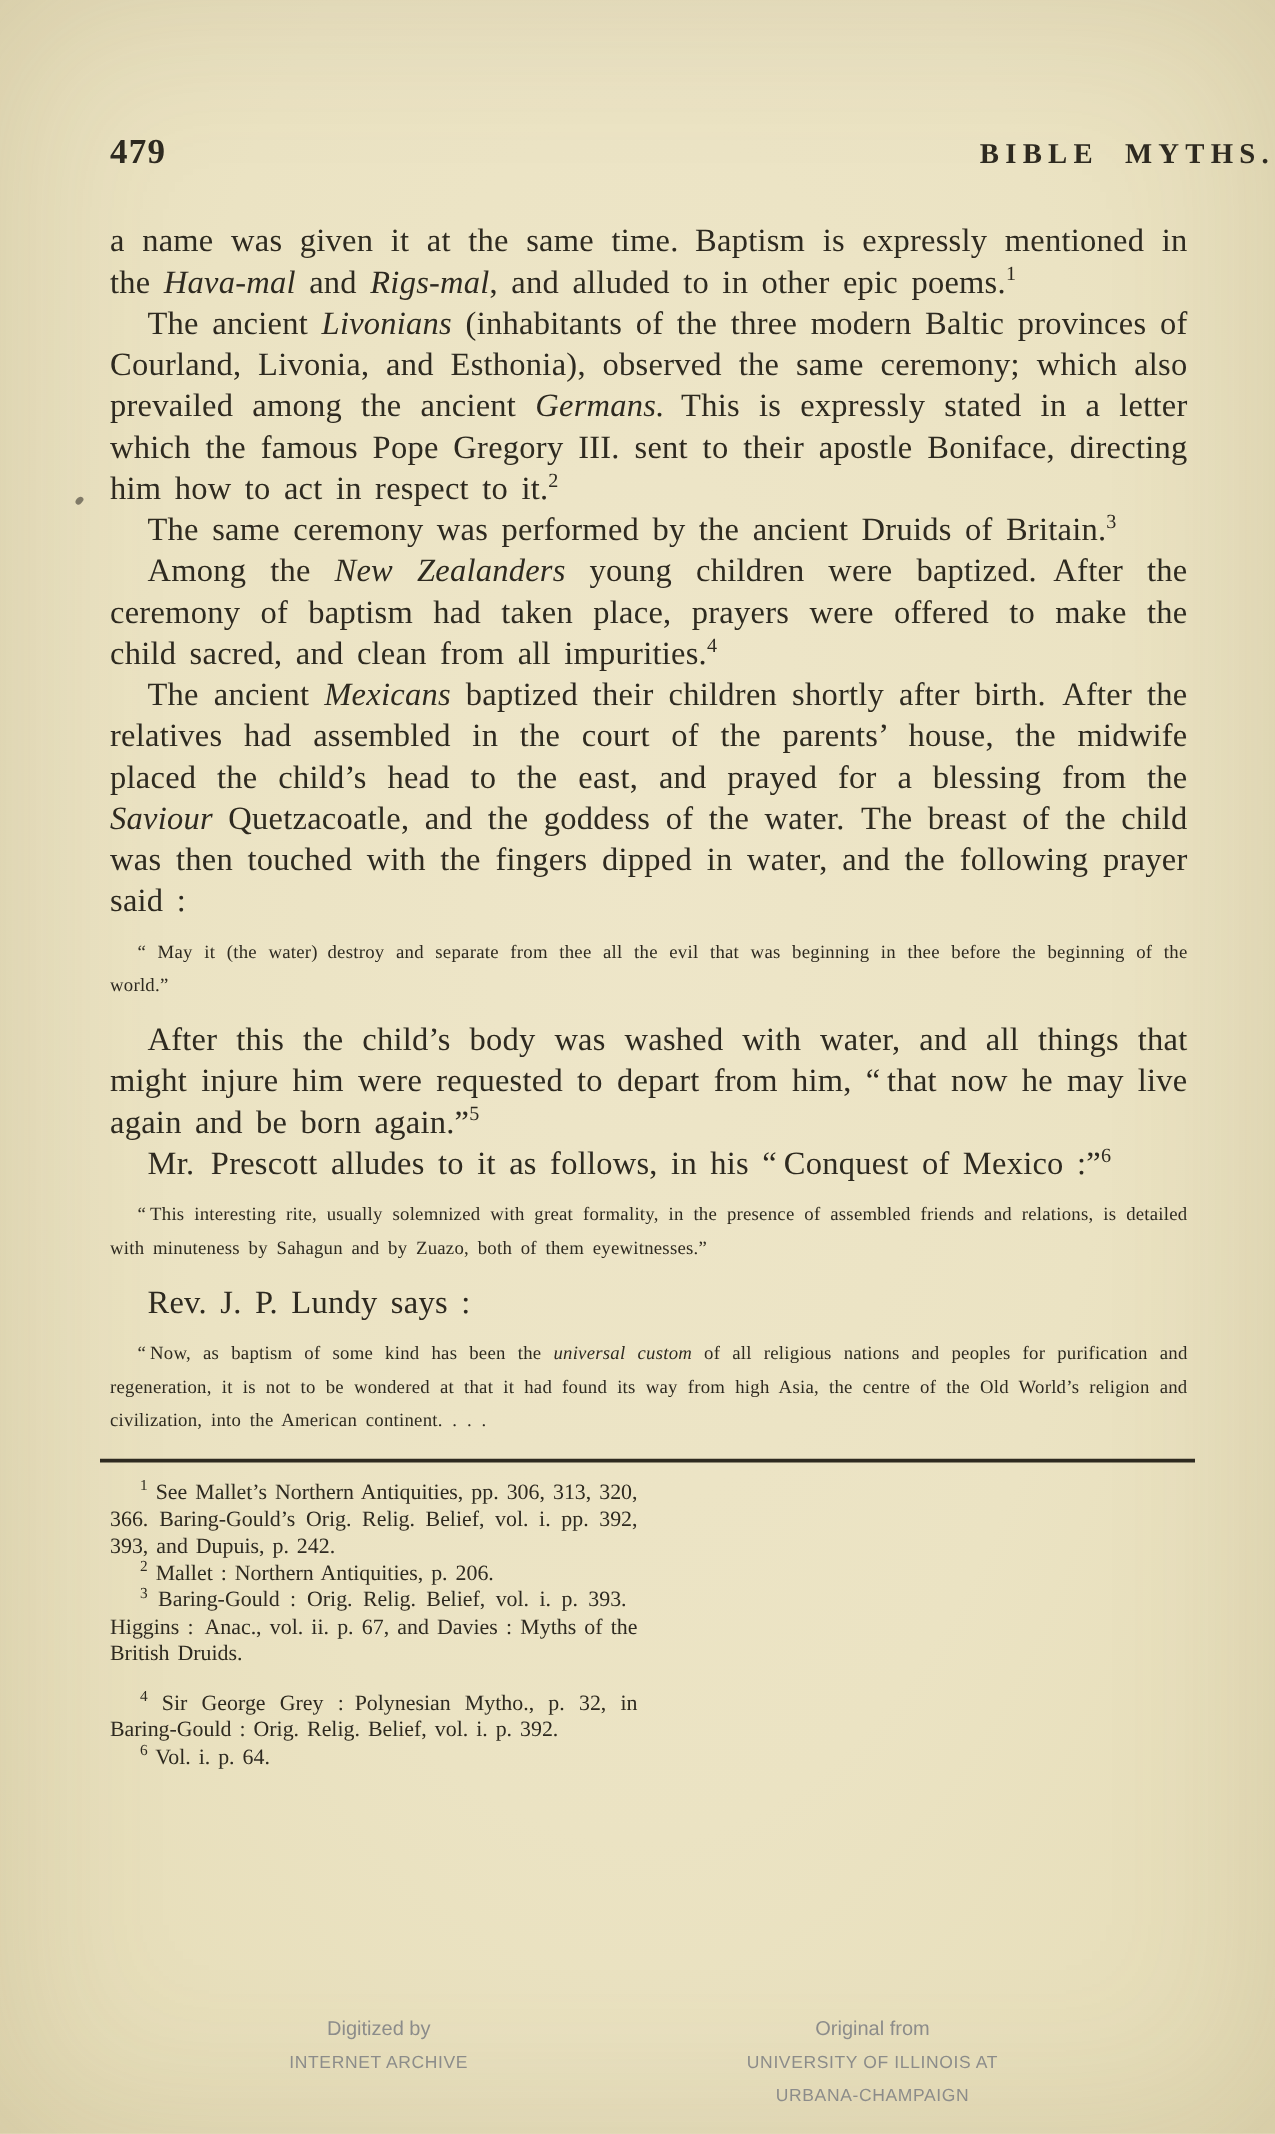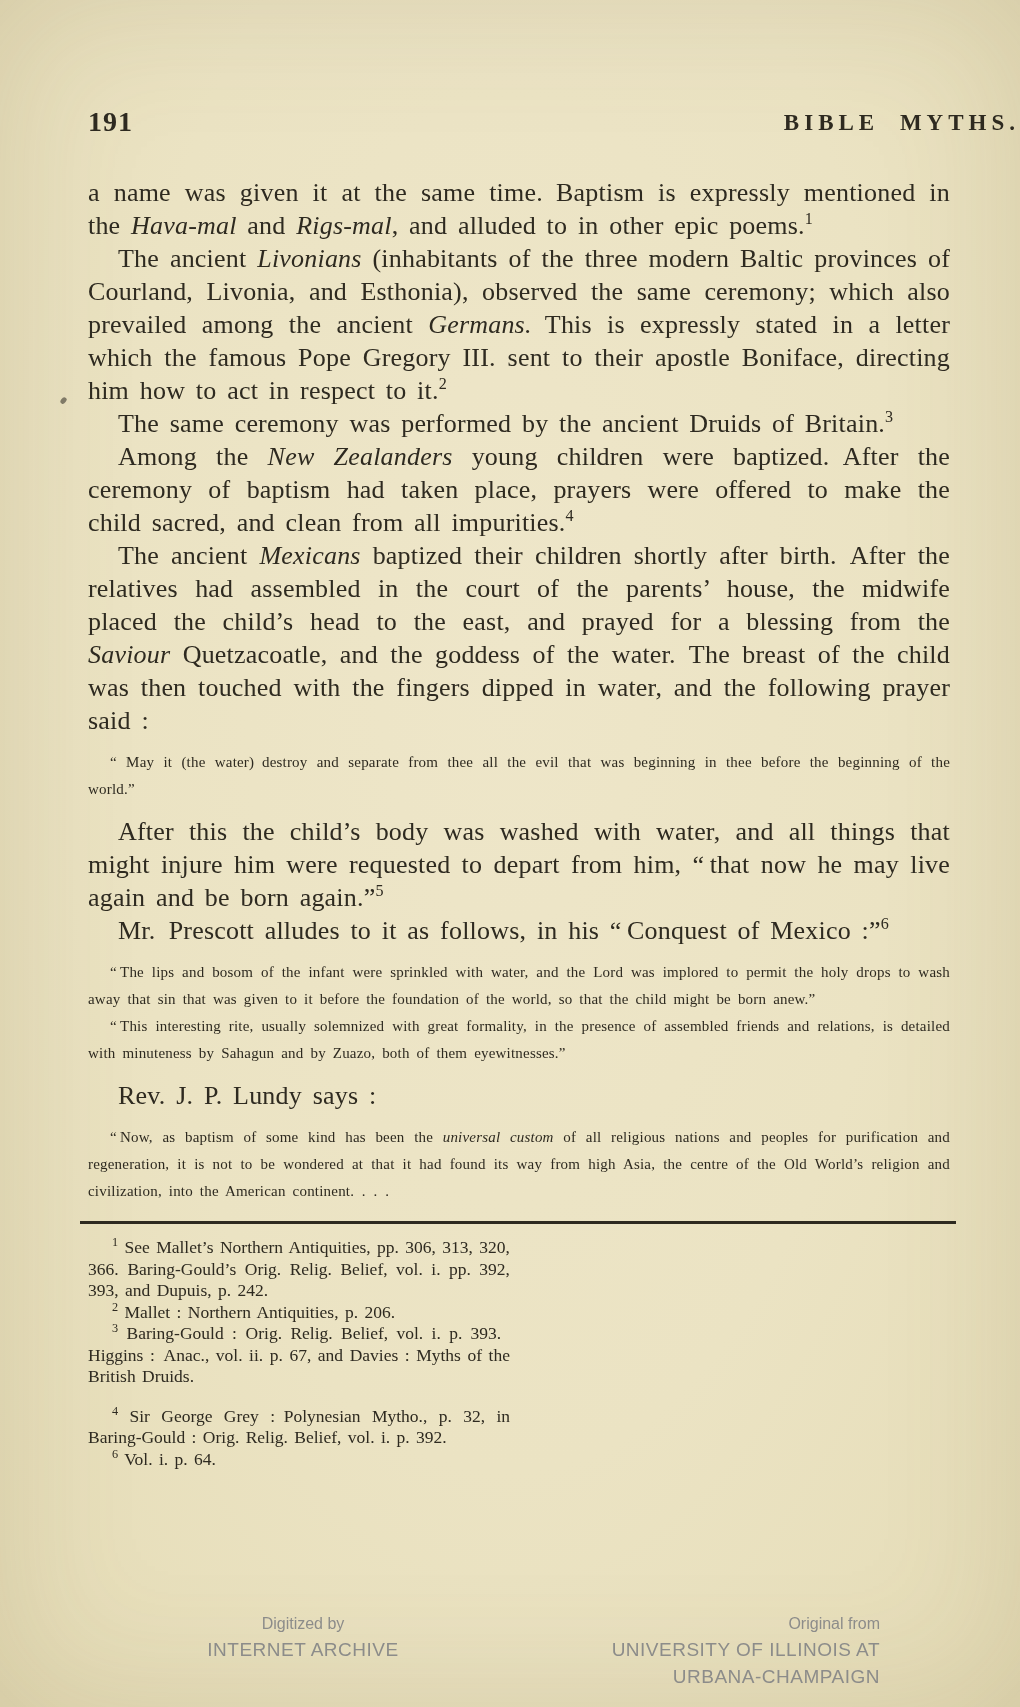--- a/index.html
+++ b/index.html
@@ -56,38 +56,38 @@
   }
   .fn-col{width:422px;}
   .fn-col p{margin:0;text-indent:24px;}
   .fn-col sup.fnref{font-size:70%;}
   
   .wm{
     position:absolute;top:1612px;text-align:center;
     font-family:Liberation Sans, sans-serif;color:var(--wm);
   }
   .wm-left{left:203px;width:200px;}
-  .wm-right{left:568px;width:312px;text-align:right;}
+  .wm-right{left:542px;width:312px;}
   .wm-small{font-size:16px;line-height:24px;white-space:nowrap;}
-  .wm-big{font-size:19px;line-height:27px;letter-spacing:.5px;white-space:nowrap;}
+  .wm-big{font-size:14px;line-height:27px;letter-spacing:.5px;white-space:nowrap;}
   
   .speck{
     position:absolute;left:61px;top:397px;width:5px;height:7px;
     background:#4a453a;border-radius:60% 40% 50% 50%;
     transform:rotate(38deg);opacity:.65;
   }
 </style>
 </head>
 <body>
 
 <div class="page">
 
   <span class="speck"></span>
 
-  <div class="pgnum">191</div>
+  <div class="pgnum">479</div>
   <div class="runtitle">BIBLE MYTHS.</div>
 
   <div class="content">
 
     <div class="bodytext">
 
       <p class="noindent"><span>a name was given it at the same time. Baptism is expressly mentioned in the </span><span class="it">Hava-mal</span><span> and </span><span class="it">Rigs-mal</span><span>, and alluded to in other epic poems.</span><sup class="fnref">1</sup></p>
 
       <p><span>The ancient </span><span class="it">Livonians</span><span> (inhabitants of the three modern Baltic provinces of Courland, Livonia, and Esthonia), observed the same ceremony; which also prevailed among the ancient </span><span class="it">Germans.</span><span> This is expressly stated in a letter which the famous Pope Gregory III. sent to their apostle Boniface, directing him how to act in respect to it.</span><sup class="fnref">2</sup></p>
 
@@ -99,21 +99,20 @@
 
       <div class="quote-block">
         <p class="quote"><span>“ May it (the water) destroy and separate from thee all the evil that was beginning in thee before the beginning of the world.”</span></p>
       </div>
 
       <p><span>After this the child’s body was washed with water, and all things that might injure him were requested to depart from him, “ that now he may live again and be born again.”</span><sup class="fnref">5</sup></p>
 
       <p><span>Mr. Prescott alludes to it as follows, in his “ Conquest of Mexico&nbsp;:”</span><sup class="fnref">6</sup></p>
 
       <div class="quote-block">
-        <p class="quote"><span>“ The lips and bosom of the infant were sprinkled with water, and the Lord was implored to permit the holy drops to wash away that sin that was given to it before the foundation of the world, so that the child might be born anew.”</span></p>
         <p class="quote"><span>“ This interesting rite, usually solemnized with great formality, in the presence of assembled friends and relations, is detailed with minuteness by Sahagun and by Zuazo, both of them eyewitnesses.”</span></p>
       </div>
 
       <p><span>Rev. J. P. Lundy says&nbsp;:</span></p>
 
       <div class="quote-block">
         <p class="quote"><span>“ Now, as baptism of some kind has been the </span><span class="it">universal custom</span><span> of all religious nations and peoples for purification and regeneration, it is not to be wondered at that it had found its way from high Asia, the centre of the Old World’s religion and civilization, into the American continent. . . .</span></p>
       </div>
 
     </div>

